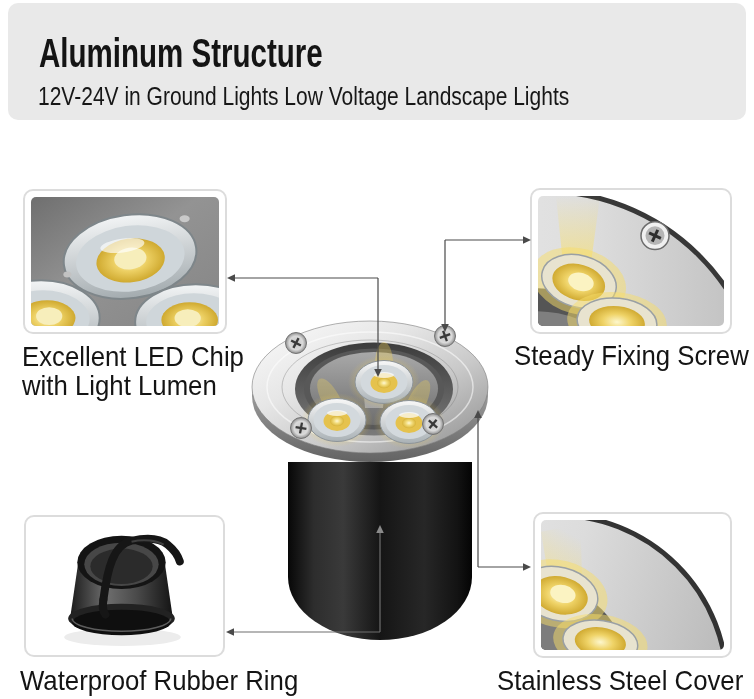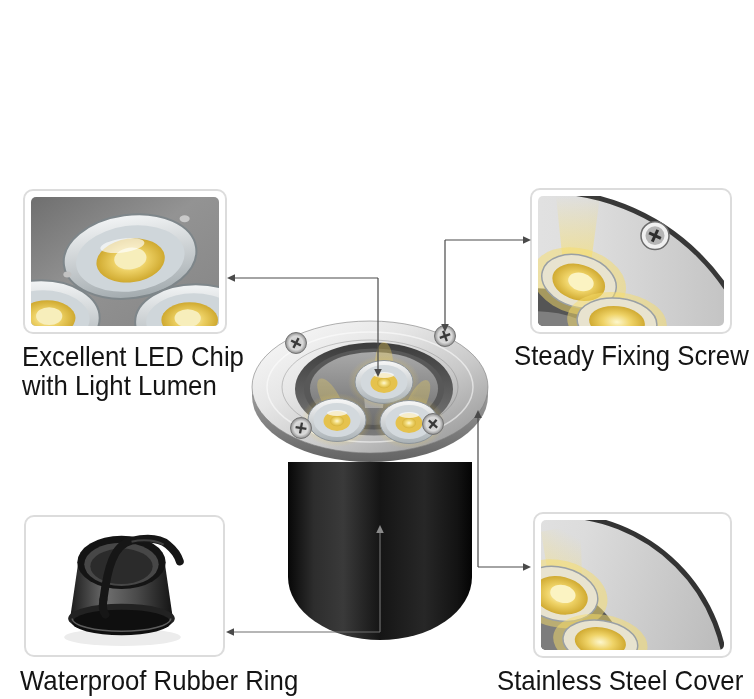--- a/index.html
+++ b/index.html
@@ -30,20 +30,24 @@
   .label-br{left:497px;top:666px;white-space:nowrap;}
   
   .product{position:absolute;left:245px;top:312px;width:250px;height:335px;}
   .overlay{position:absolute;left:0;top:0;width:754px;height:699px;pointer-events:none;}
 </style>
 </head>
 <body>
 
 <div class="canvas">
 
+  <div class="header">
+    <div class="title">Aluminum Structure</div>
+    <div class="subtitle">12V-24V in Ground Lights Low Voltage Landscape Lights</div>
+  </div>
 
   <div class="product">
     <svg viewBox="0 0 250 335" preserveAspectRatio="none">
       <defs>
         <linearGradient id="bodyGrad" x1="0" y1="0" x2="1" y2="0">
           <stop offset="0" stop-color="#070707"></stop>
             <stop offset="0.14" stop-color="#2d2d2d"></stop>
           <stop offset="0.3" stop-color="#3a3a3a"></stop>
             <stop offset="0.5" stop-color="#151515"></stop>
           <stop offset="0.74" stop-color="#272727"></stop>

